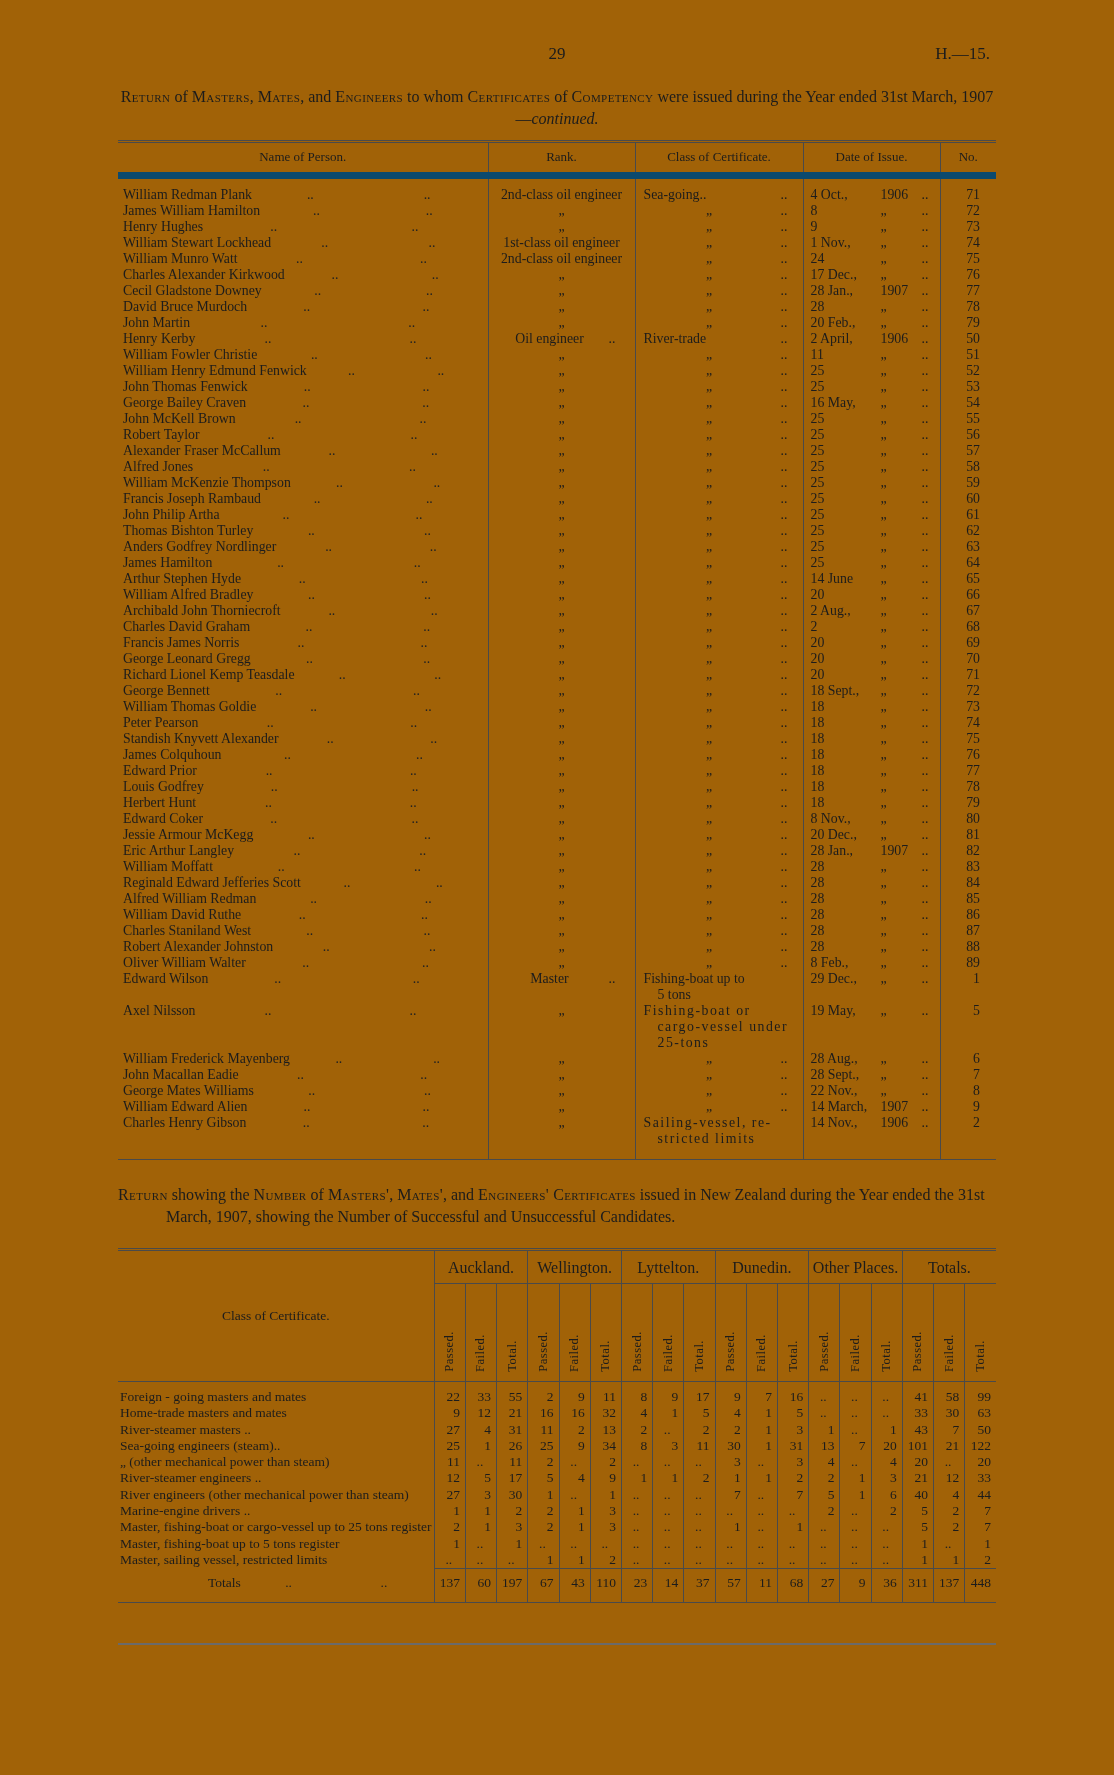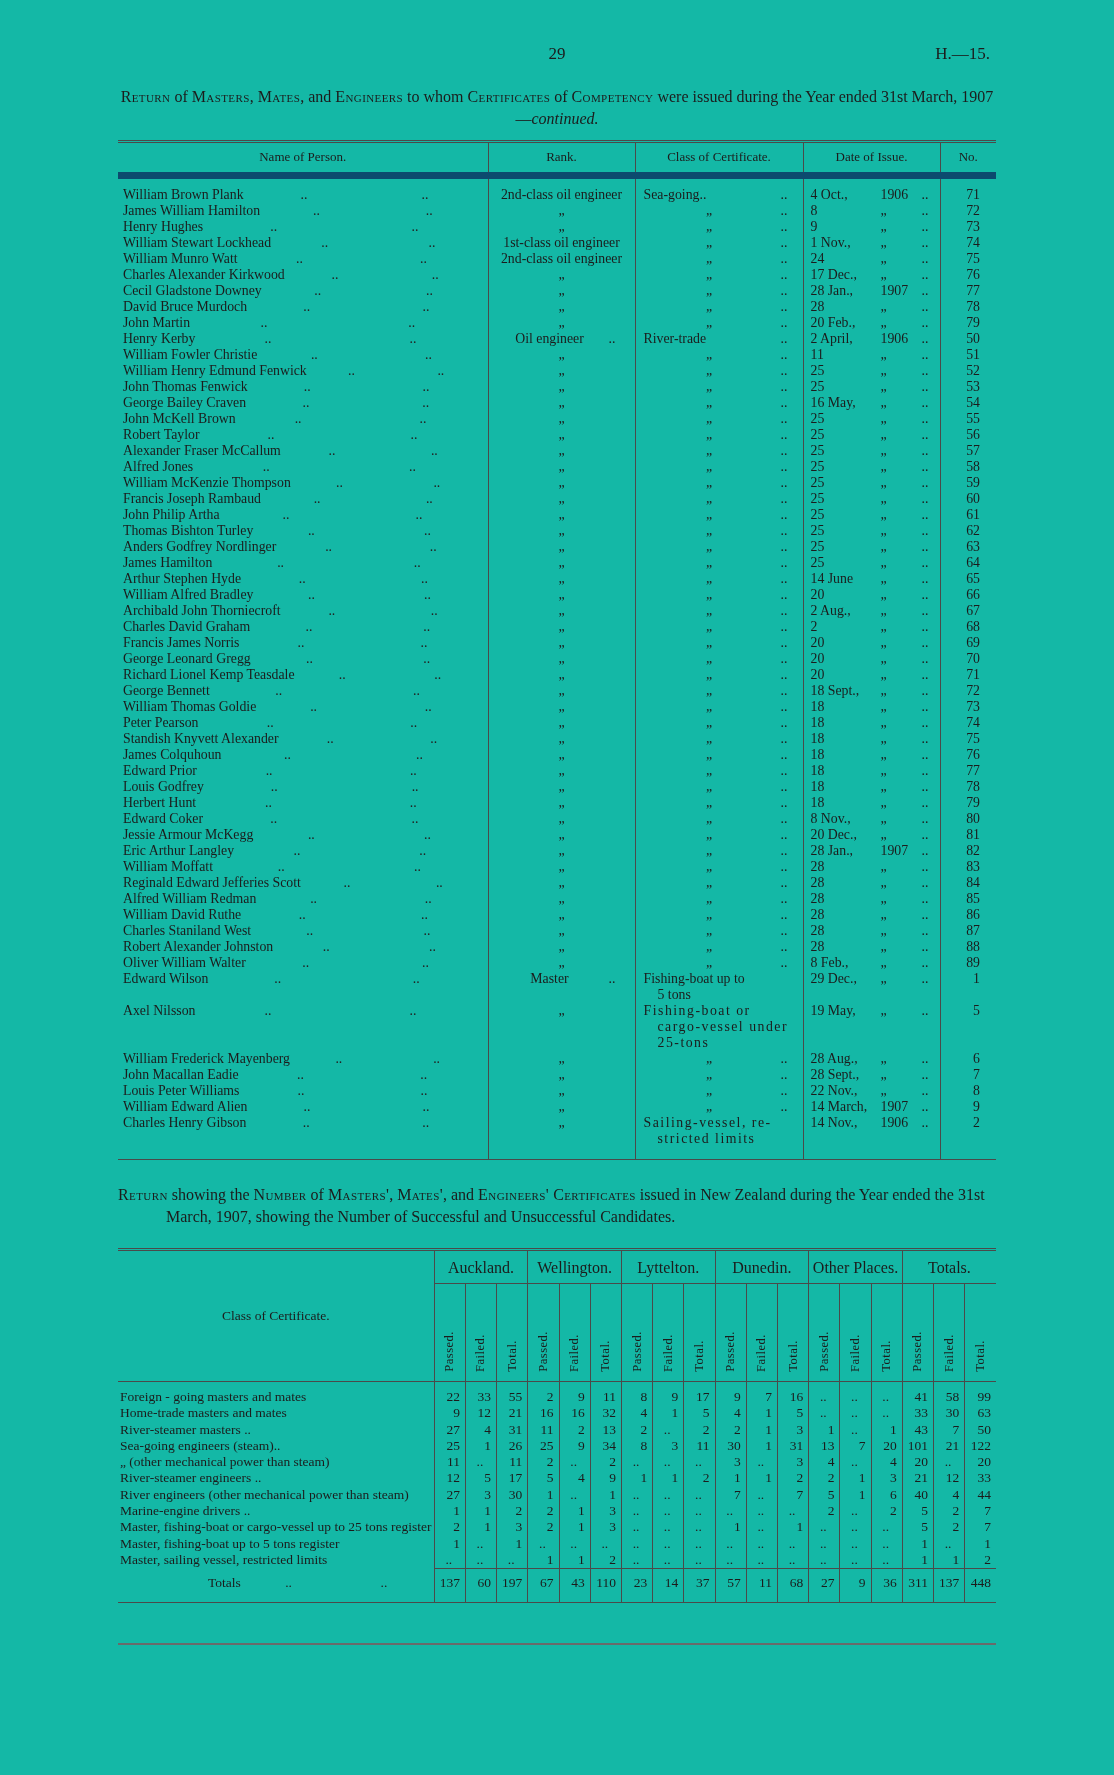--- a/index.html
+++ b/index.html
@@ -1,16 +1,16 @@
 <!DOCTYPE html>
 <html><head>
 <meta charset="utf-8">
 <style>
   html,body{margin:0;padding:0;background:#d8d5cd;}
-  .page{width:1114px;height:1775px;background:#14b8a6;color:#1c1c1c;
+  .page{width:1114px;height:1775px;background:#a16207;color:#1c1c1c;
         font-family:"Liberation Serif","DejaVu Serif",serif;
         position:relative;overflow:hidden;box-sizing:border-box;
         padding:44px 118px 0 118px;}
   .pagehead{position:relative;height:26px;font-size:17px;}
   .pgnum{position:absolute;left:0;right:0;text-align:center;}
   .docref{position:absolute;right:6px;top:0;}
   .title{font-size:16px;line-height:22px;}
   .t1{margin:16px 0 10px;text-align:center;}
   .t2{margin:24px 4px 20px 0;padding-left:48px;text-indent:-48px;}
   .sc{font-variant:small-caps;letter-spacing:.4px;}
@@ -92,21 +92,21 @@
         <th class="bl">Rank.</th>
         <th class="bl">Class of Certificate.</th>
         <th class="bl">Date of Issue.</th>
         <th class="bl">No.</th>
       </tr>
     </thead>
     <tbody id="t1body">
         <tr class="first">
           <td>
             <div class="nc">
-              <span class="nm">William Brown Plank</span>
+              <span class="nm">William Redman Plank</span>
               <span class="ld">..</span>
               <span class="ld">..</span>
             </div>
           </td>
           <td class="bl">
             <div class="rkc">
               <span class="rkm">2nd-class oil engineer</span>
             </div>
           </td>
           <td class="bl">
@@ -1575,21 +1575,21 @@
               <span class="dm">28 Sept.,</span>
               <span class="yr">„</span>
               <span class="dd">..</span>
             </div>
           </td>
           <td class="bl no">7</td>
         </tr>
         <tr>
           <td>
             <div class="nc">
-              <span class="nm">Louis Peter Williams</span>
+              <span class="nm">George Mates Williams</span>
               <span class="ld">..</span>
               <span class="ld">..</span>
             </div>
           </td>
           <td class="bl">
             <div class="rkc">
               <span class="rkm">„</span>
             </div>
           </td>
           <td class="bl">

